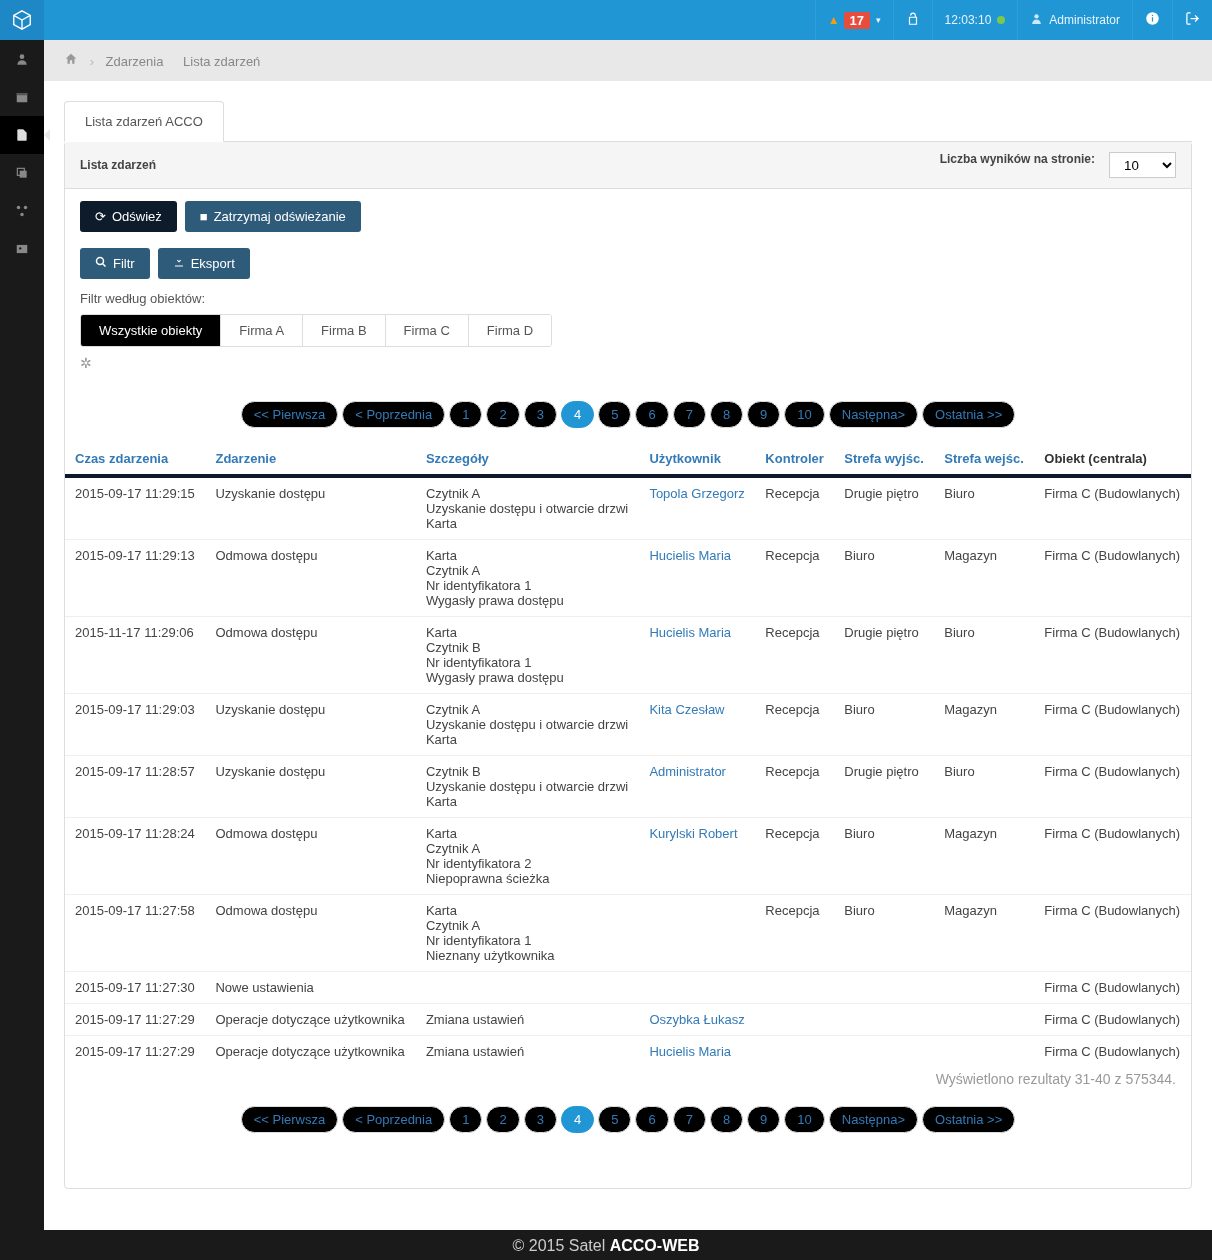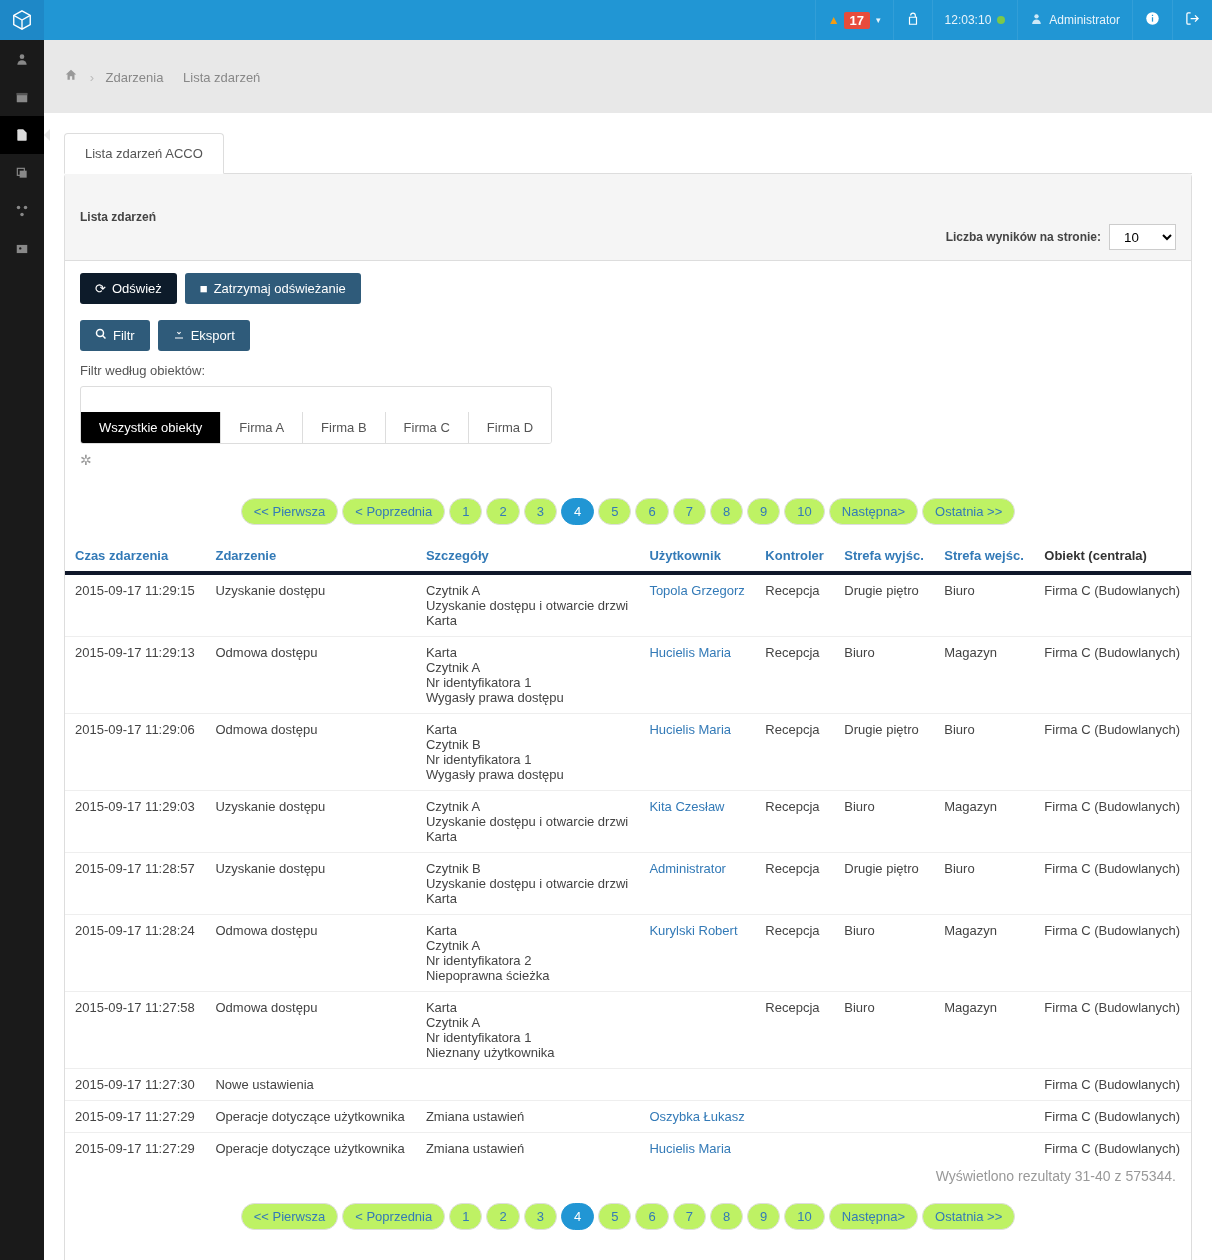--- a/index.html
+++ b/index.html
@@ -13,50 +13,50 @@
 .topbar .caret { margin-left: 6px; font-size: 9px; }
 .topbar .status-dot { width: 8px; height: 8px; border-radius: 50%; background: #7cc84a; display: inline-block; margin-left: 6px; }
 
 .layout { display: flex; min-height: calc(100vh - 40px - 30px); }
 .sidebar { width: 44px; background: #1a1a1a; display: flex; flex-direction: column; }
 .sidebar .s-item { width: 44px; height: 38px; display: flex; align-items: center; justify-content: center; color: #888; cursor: pointer; position: relative; }
 .sidebar .s-item.active { background: #000; }
 .sidebar .s-item.active::after { content: ""; position: absolute; right: -6px; top: 50%; transform: translateY(-50%); border: 6px solid transparent; border-right-color: #e8e8e8; }
 
 .main { flex: 1; background: #fff; }
-.breadcrumb { background: #e8e8e8; padding: 28px 20px; color: #888; font-size: 13px; }
+.breadcrumb { background: #e8e8e8; padding: 12px 20px; color: #888; font-size: 13px; }
 .breadcrumb a { color: #888; text-decoration: none; }
 .breadcrumb .sep { margin: 0 8px; color: #bbb; }
 
 .content { padding: 20px; }
 .panel { border: 1px solid #ddd; border-radius: 4px; background: #fff; }
 .tabhead { border-bottom: 1px solid #ddd; }
 .tabhead .tab { display: inline-block; padding: 12px 20px; background: #fff; border: 1px solid #ddd; border-bottom-color: #fff; margin-bottom: -1px; border-radius: 4px 4px 0 0; color: #555; }
 .tabcontent { margin-top: -1px; }
 
 .panel-header { background: #f5f5f5; border-bottom: 1px solid #ddd; padding: 10px 15px; display: flex; align-items: center; }
 .panel-header .ph-title { font-weight: bold; color: #444; font-size: 12px; }
-.panel-header .ph-right { margin-left: auto; display: flex; align-items: center; gap: 8px; font-size: 12px; font-weight: bold; color: #444; margin-top: 40px; }
+.panel-header .ph-right { margin-left: auto; display: flex; align-items: flex-start; gap: 14px; font-size: 12px; font-weight: bold; color: #444; }
 .panel-header select { border: 1px solid #ccc; padding: 4px 20px 4px 10px; background: #fff; height: 26px; min-width: 60px; }
 
 .toolbar { padding: 12px 15px; display: flex; flex-wrap: wrap; gap: 8px; }
 .btn { border: 1px solid transparent; border-radius: 3px; padding: 7px 14px; font-size: 13px; color: #fff; cursor: pointer; display: inline-flex; align-items: center; gap: 6px; }
 .btn-dark { background: #0d1b2a; }
 .btn-prim { background: #2f5b7a; }
 
 .filter-section { padding: 0 15px 15px; }
 .filter-label { color: #555; margin-bottom: 8px; font-size: 13px; }
 .filter-tabs { display: flex; border: 1px solid #ddd; border-radius: 3px; overflow: hidden; width: fit-content; }
-.filter-tabs .ft { padding: 8px 18px; background: #fff; color: #555; border-right: 1px solid #ddd; cursor: pointer; font-size: 13px; margin-top: 25px; }
+.filter-tabs .ft { padding: 8px 18px; background: #fff; color: #555; border-right: 1px solid #ddd; cursor: pointer; font-size: 13px; }
 .filter-tabs .ft:last-child { border-right: none; }
 .filter-tabs .ft.active { background: #000; color: #fff; }
 .spinner { margin-top: 8px; color: #999; font-size: 14px; }
 
 .pagination { padding: 15px; text-align: center; }
-.pagination .pg { display: inline-block; border: 1px solid #ddd; border-radius: 14px; padding: 5px 12px; margin: 0 2px; color: #337ab7; background: #bef264; cursor: pointer; font-size: 13px; }
+.pagination .pg { display: inline-block; border: 1px solid #ddd; border-radius: 14px; padding: 5px 12px; margin: 0 2px; color: #337ab7; background: #000000; cursor: pointer; font-size: 13px; }
 .pagination .pg.active { background: #2196d4; color: #fff; border-color: #2196d4; }
 
 table.grid { width: 100%; border-collapse: collapse; }
 table.grid th { text-align: left; padding: 8px 10px; border-bottom: 4px solid #0f172a; color: #337ab7; font-weight: bold; font-size: 13px; cursor: pointer; }
 table.grid th.nolink { color: #333; cursor: default; }
 table.grid td { padding: 8px 10px; border-top: 1px solid #eee; vertical-align: top; color: #444; font-size: 13px; }
 table.grid td .user-link { color: #337ab7; cursor: pointer; }
 table.grid td .detail-line { display: block; }
 
 .result-count { text-align: right; color: #999; font-size: 14px; padding: 4px 15px; }
@@ -273,21 +273,21 @@
                   <span class="detail-line">Nr identyfikatora 1</span>
                   <span class="detail-line">Wygasły prawa dostępu</span>
                 </td>
                 <td><span class="user-link">Hucielis Maria</span></td>
                 <td>Recepcja</td>
                 <td>Biuro</td>
                 <td>Magazyn</td>
                 <td>Firma C (Budowlanych)</td>
               </tr>
               <tr>
-                <td>2015-09-17 11:29:06</td>
+                <td>2015-11-17 11:29:06</td>
                 <td>Odmowa dostępu</td>
                 <td>
                   <span class="detail-line">Karta</span>
                   <span class="detail-line">Czytnik B</span>
                   <span class="detail-line">Nr identyfikatora 1</span>
                   <span class="detail-line">Wygasły prawa dostępu</span>
                 </td>
                 <td><span class="user-link">Hucielis Maria</span></td>
                 <td>Recepcja</td>
                 <td>Drugie piętro</td>

